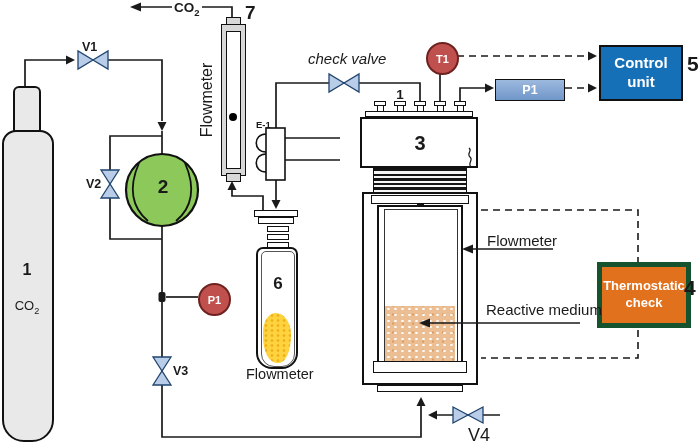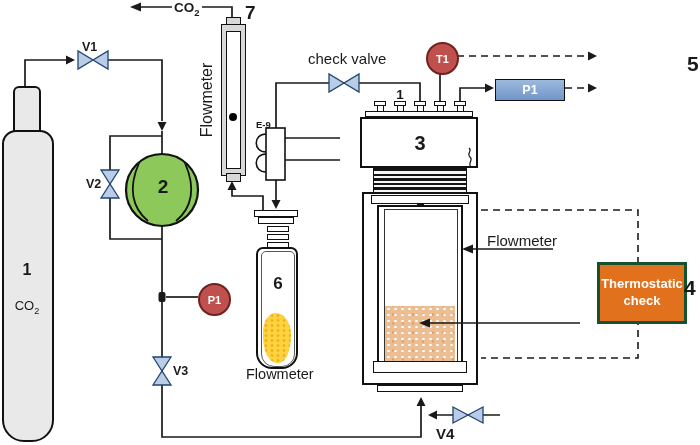--- a/index.html
+++ b/index.html
@@ -29,21 +29,21 @@
     background:linear-gradient(#9db9de,#7096c9);border:1.5px solid #111;
     display:flex;align-items:center;justify-content:center;
     color:#fff;font-weight:bold;font-size:12.5px;
   }
   .cu-box{
     background:#1670B8;border:2px solid #111;
     display:flex;flex-direction:column;align-items:center;justify-content:center;
     color:#fff;font-weight:bold;font-size:15px;line-height:1.25;
   }
   .bath-box{
-    background:#E2711D;border:3px solid #14532d;
+    background:#E2711D;border:5px solid #14532d;
     display:flex;flex-direction:column;align-items:center;justify-content:center;
     color:#fff;font-weight:bold;font-size:13px;line-height:1.3;
   }
   .threads{
     box-sizing:border-box;border:1px solid #111;
     background:repeating-linear-gradient(180deg,#141414 0 2.4px,#f6f6f6 2.4px 4.6px);
   }
   .medium{
     background:#ECBE94;
     background-image:
@@ -147,25 +147,25 @@
   <div class="abs flow-inner" style="left:226px;top:31px;width:13px;height:136px;"></div>
   <div class="abs flow-float" style="left:228.5px;top:113px;width:8px;height:8px;"></div>
   <span class="lbl rot90" style="left:207px;top:100px;font-size:16px;">Flowmeter</span>
   <span class="lbl num" style="left:245px;top:2px;font-size:19px;">7</span>
 
   <span class="lbl num" style="left:172px;top:0px;font-size:13.5px;background:#fff;padding:0 2px;"><span>CO</span><sub>2</sub></span>
 
   <span class="lbl" style="left:82px;top:40px;font-size:12.5px;font-weight:600;">V1</span>
   <span class="lbl" style="left:86px;top:177px;font-size:12.5px;font-weight:600;">V2</span>
   <span class="lbl" style="left:173px;top:364px;font-size:12.5px;font-weight:600;">V3</span>
-  <span class="lbl" style="left:436px;top:425px;font-size:15px;font-weight:700;">V4</span>
-  <span class="lbl" style="left:308px;top:50px;font-size:15px;">check valve</span>
+  <span class="lbl" style="left:468px;top:425px;font-size:18px;font-weight:400;">V4</span>
+  <span class="lbl" style="left:308px;top:50px;font-size:15px;font-style:italic;">check valve</span>
 
   <span class="lbl num ctr" style="left:163px;top:187px;font-size:19px;">2</span>
-  <span class="lbl" style="left:256px;top:119px;font-size:9.5px;font-weight:600;">E-9</span>
+  <span class="lbl" style="left:256px;top:119px;font-size:9.5px;font-weight:600;">E-1</span>
 
   <div class="abs thin" style="left:254px;top:210px;width:44px;height:7px;"></div>
   <div class="abs thin" style="left:258px;top:217px;width:36px;height:7px;"></div>
   <div class="abs thin" style="left:267px;top:226px;width:22px;height:6px;"></div>
   <div class="abs thin" style="left:267px;top:234px;width:22px;height:6px;"></div>
   <div class="abs thin" style="left:267px;top:242px;width:22px;height:6px;"></div>
   <div class="abs boxed" style="left:256px;top:247px;width:42px;height:122px;background:#fff;border-radius:7px 7px 16px 16px;"></div>
   <div class="abs" style="left:261px;top:251px;width:32px;height:114px;border:1px solid #555;border-radius:5px 5px 13px 13px;"></div>
   <div class="abs blob" style="left:263px;top:313px;width:28px;height:50px;"></div>
   <span class="lbl num ctr" style="left:278px;top:284px;font-size:17px;">6</span>
@@ -201,29 +201,34 @@
   <div class="abs sensor-circle" style="left:426px;top:42px;width:29px;height:29px;">
       <span>T1</span>
     </div>
   <div class="abs sensor-circle" style="left:198px;top:283px;width:29px;height:29px;">
       <span>P1</span>
     </div>
   <div class="abs p1-box" style="left:495px;top:79px;width:68px;height:20px;">
       <span>P1</span>
     </div>
 
+  <div class="abs cu-box" style="left:599px;top:45px;width:80px;height:52px;">
+    <span>Control</span>
+    <span>unit</span>
+  </div>
   <span class="lbl num" style="left:687px;top:52px;font-size:21px;">5</span>
 
   <div class="abs bath-box" style="left:597px;top:262px;width:84px;height:56px;">
     <span>Thermostatic</span>
     <span>check</span>
   </div>
   <span class="lbl num" style="left:684px;top:276px;font-size:21px;">4</span>
 
   <span class="lbl" style="left:487px;top:232px;font-size:15px;">Flowmeter</span>
+  <span class="lbl" style="left:486px;top:301px;font-size:15px;">Reactive medium</span>
 
   <svg width="700" height="445" viewBox="0 0 700 445">
     <g stroke="#1a1a1a" stroke-width="1.4" fill="none">
       <path d="M553,249 H472"></path>
       <path d="M580,323 H429"></path>
       <path d="M469,148 c4,3 -3,5 1,9 c4,3 -3,6 1,10" stroke-width="1.2"></path>
     </g>
     <g fill="#1a1a1a" stroke="none">
       <polygon points="473,244.5 473,253.5 462,249"></polygon>
       <polygon points="430,318.5 430,327.5 419,323"></polygon>

